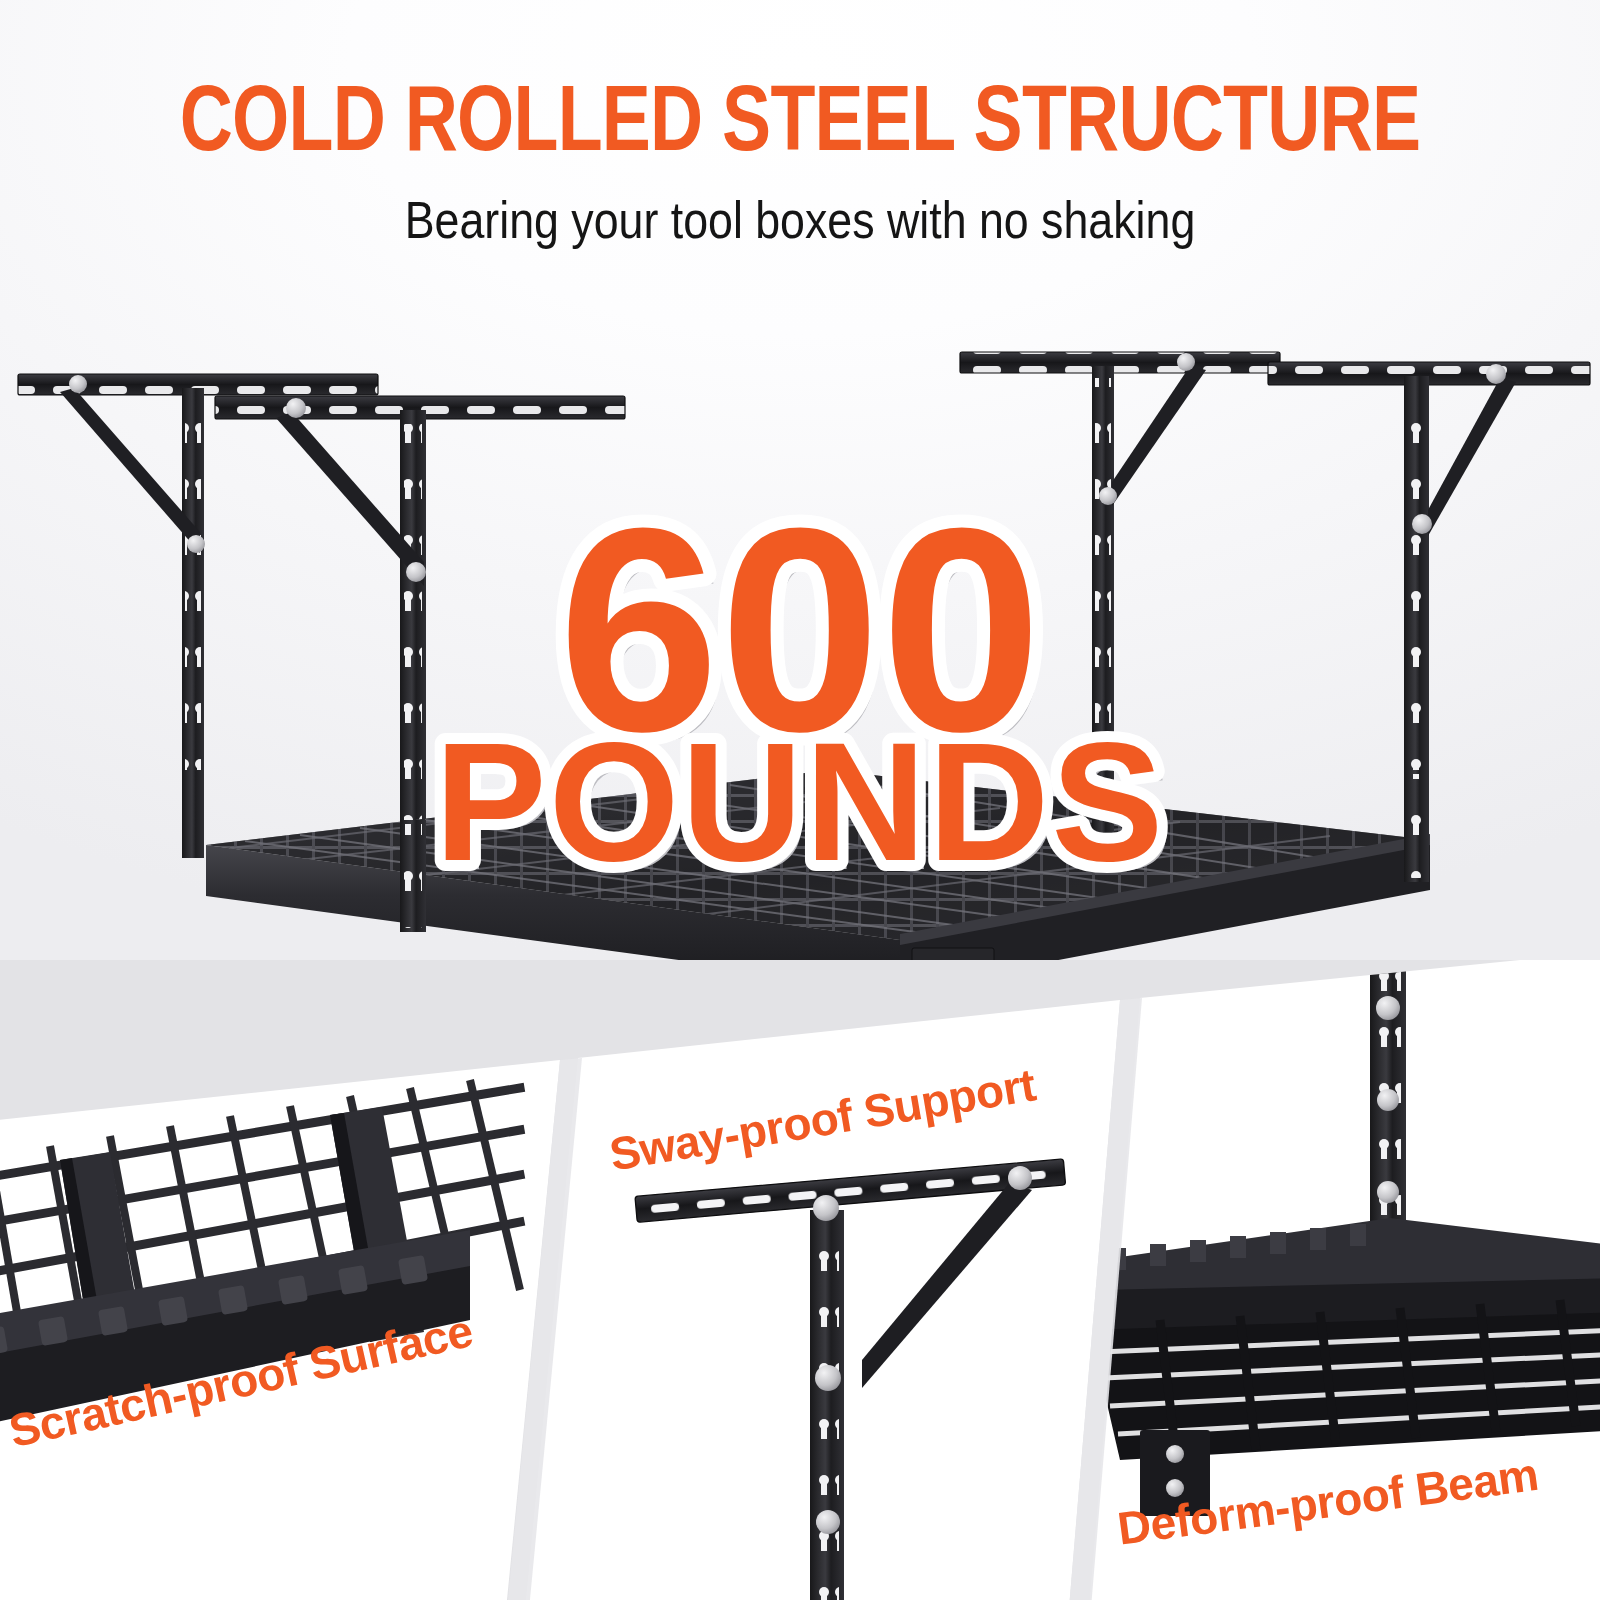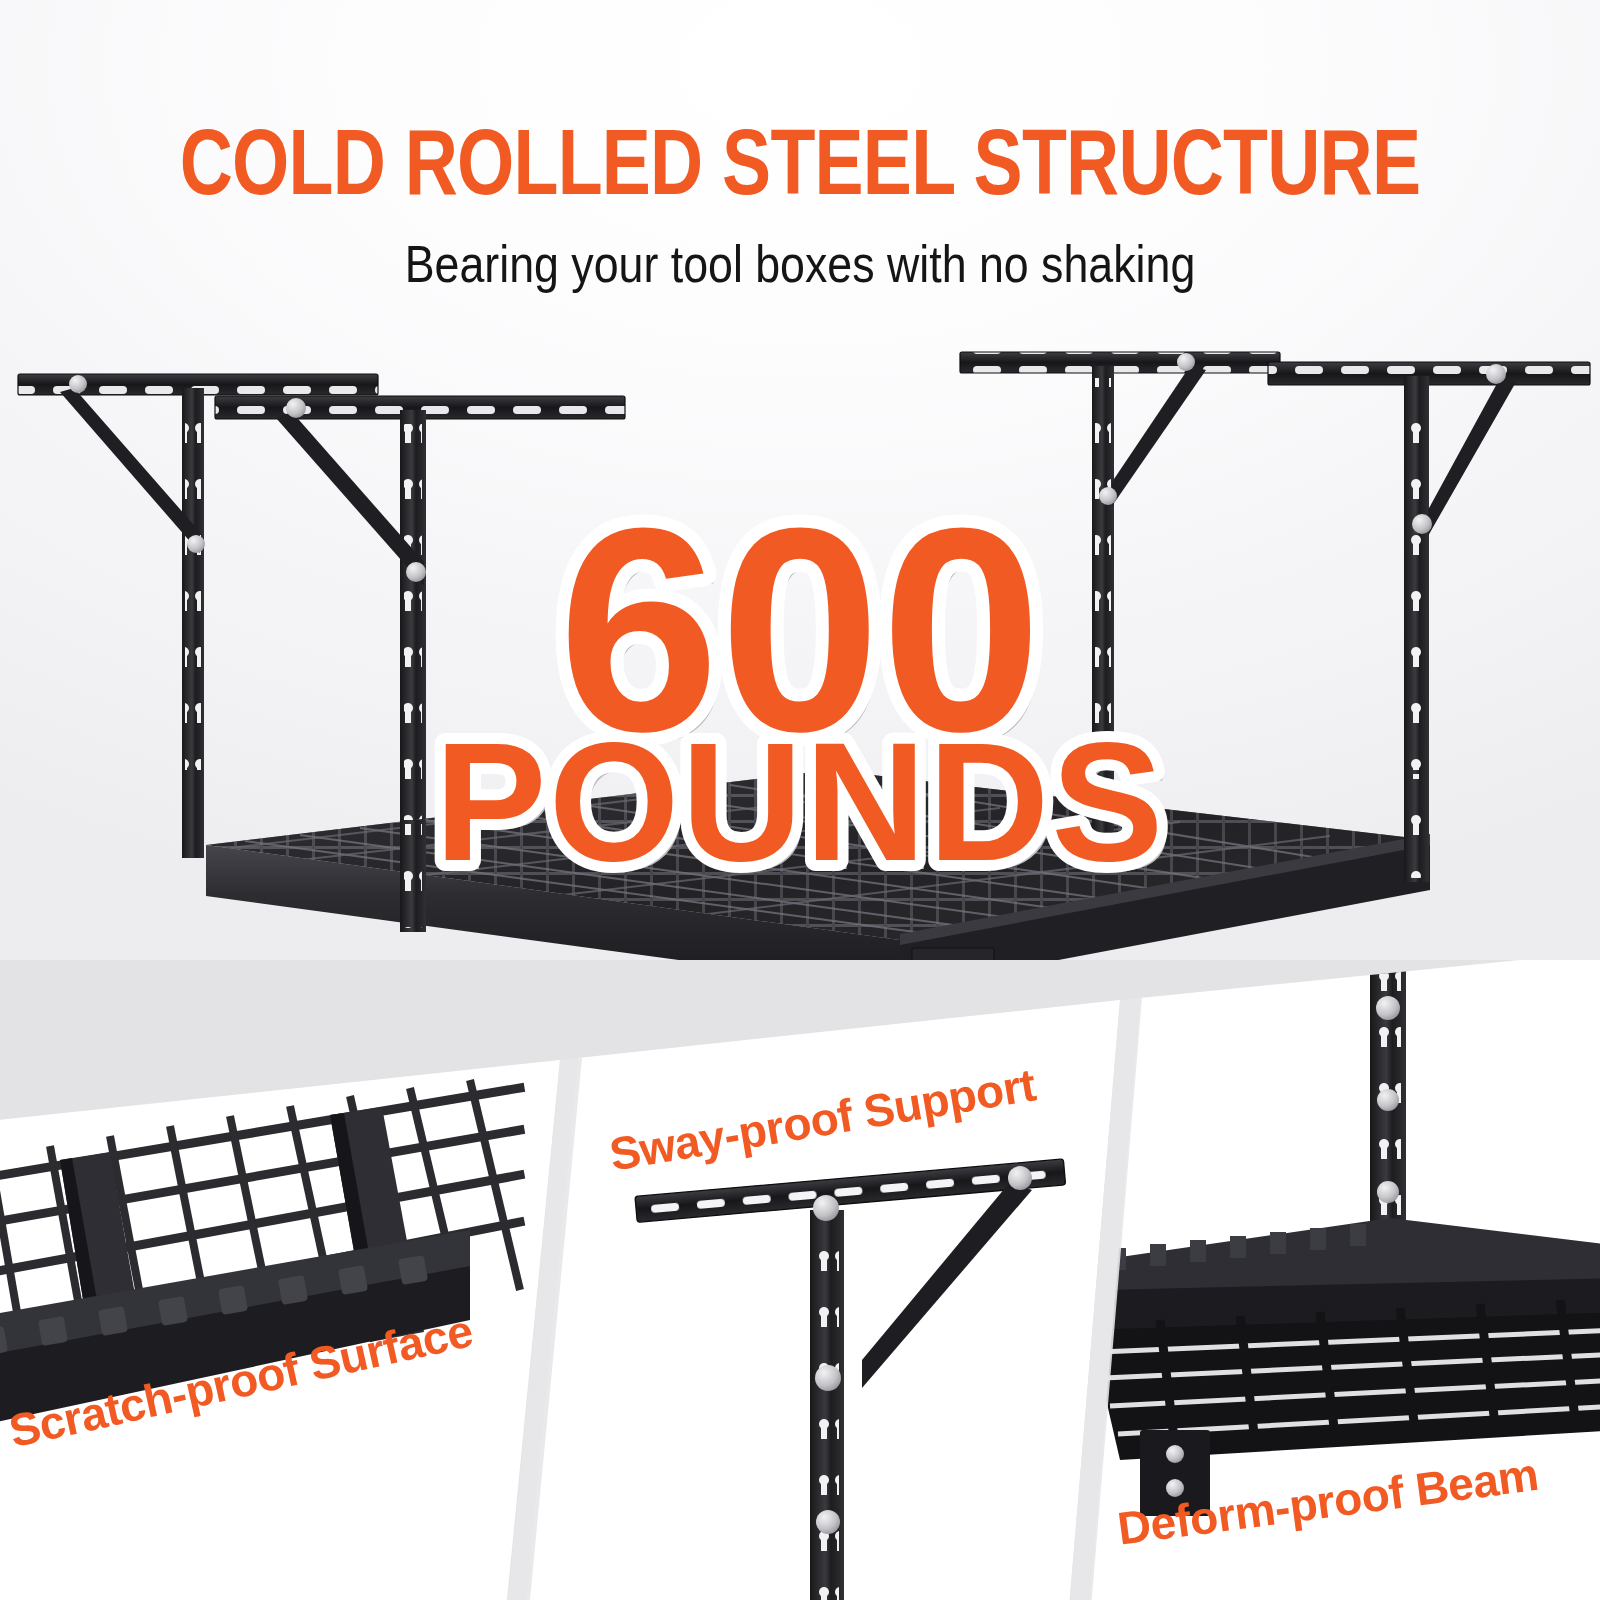--- a/index.html
+++ b/index.html
@@ -15,21 +15,21 @@
     width:1600px; height:1600px;
     overflow:hidden;
     background:
       radial-gradient(ellipse 1500px 900px at 50% 4%, #ffffff 0%, #fdfdfe 30%, #f6f6f8 60%, #ededf0 100%),
       linear-gradient(#ffffff, #e9e9ec);
   }
 
   
   .header {
     position:absolute; left:0; top:0; width:1600px;
-    text-align:center; z-index:40;margin-top:44px;
+    text-align:center; z-index:40;
   }
   .headline {
     font-size:92px;
     line-height:1;
     font-weight:700;
     letter-spacing:-1px;
     color:#F15A22;
     padding-top:72px;
     transform:scaleX(0.80);
     transform-origin:center top;

